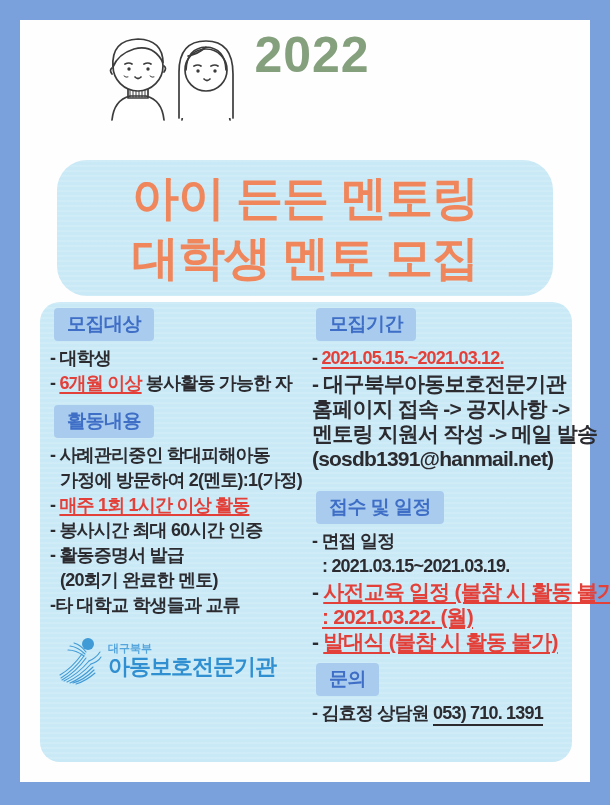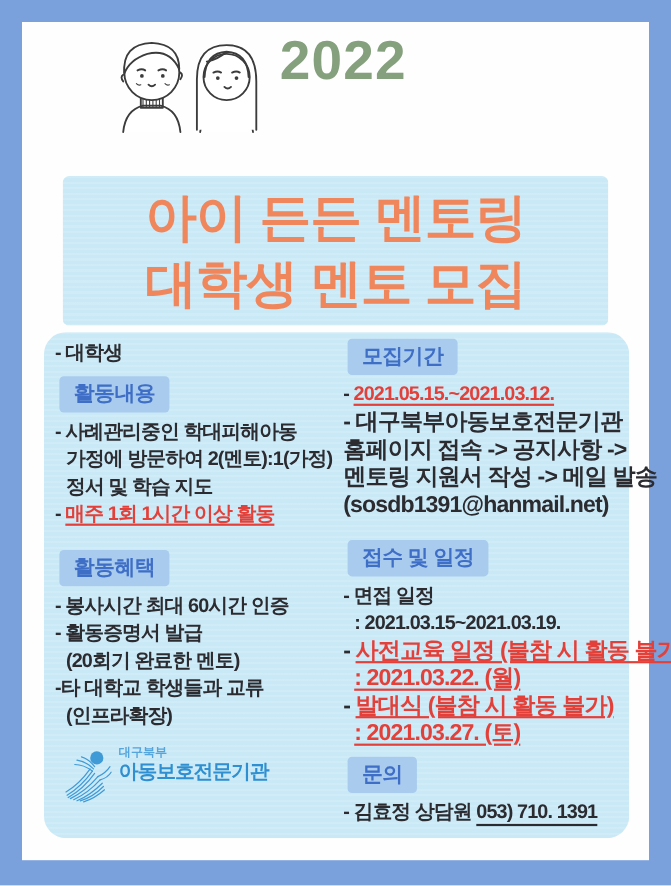--- a/index.html
+++ b/index.html
@@ -22,21 +22,21 @@
     position:absolute;left:222px;top:6px;width:140px;text-align:center;
     font-size:50px;font-weight:bold;color:#85a07d;letter-spacing:1px;
   }
   .org-title{
     position:absolute;left:0;top:84px;width:100%;text-align:center;
     font-size:37px;font-weight:bold;color:#5a90d5;letter-spacing:-1px;
   }
 
   
   .banner{
-    position:absolute;left:37px;top:140px;width:496px;height:136px;border-radius:6px;
+    position:absolute;left:37px;top:140px;width:496px;height:136px;border-radius:30px;
     text-align:center;color:#f0875c;font-weight:bold;font-size:47px;line-height:60px;
     padding-top:8px;box-sizing:border-box;letter-spacing:-1px;
   }
 
   
   .panel{
     position:absolute;left:20px;top:282px;width:532px;height:460px;border-radius:20px;
   }
   .col{position:absolute;top:6px;}
   .col-left{left:10px;width:258px;}
@@ -54,25 +54,25 @@
   }
   .indent{padding-left:10px;}
   .red{
     color:#e4403a;text-decoration:underline;text-decoration-thickness:1.5px;
     text-underline-offset:3px;
   }
   .phone{border-bottom:2px solid #2b2b30;padding-bottom:1px;}
   .sm{font-size:21px;}
 
   
-  .logo{display:flex;align-items:flex-start;margin-top:16px;margin-left:6px;}
+  .logo{display:flex;align-items:center;margin-top:16px;margin-left:6px;}
   .logo svg{flex:0 0 auto;}
   .logo-text{margin-left:6px;line-height:1;}
   .logo-small{font-size:11px;font-weight:bold;color:#55a5dd;letter-spacing:0;}
-  .logo-large{font-size:18px;font-weight:bold;color:#2f8fd0;letter-spacing:-1px;margin-top:2px;}
+  .logo-large{font-size:22px;font-weight:bold;color:#2f8fd0;letter-spacing:-1px;margin-top:2px;}
 </style>
 </head>
 <body>
 
 <div class="poster">
   <div class="page">
 
     <svg class="faces" viewBox="0 0 146 96" fill="none" stroke="#3c3c3c" stroke-width="1.7" stroke-linecap="round">
 
       <path d="M12,92 Q14,72 30,68 L46,68 Q62,72 64,92" fill="#fff"></path>
@@ -103,34 +103,33 @@
     <div class="year">2022</div>
 
     <div class="banner bluecard">
       <div>아이 든든 멘토링</div>
       <div>대학생 멘토 모집</div>
     </div>
 
     <div class="panel bluecard">
 
       <div class="col col-left">
+        <div class="sec-label">모집대상</div>
         <p class="line">- 대학생</p>
+        <p class="line"><span>- </span><span class="red">6개월 이상</span><span> 봉사활동 가능한 자</span></p>
 
         <div class="sec-label mt1">활동내용</div>
         <p class="line">- 사례관리중인 학대피해아동</p>
         <p class="line indent">가정에 방문하여 2(멘토):1(가정)</p>
-        <p class="line indent">정서 및 학습 지도</p>
         <p class="line"><span>- </span><span class="red">매주 1회 1시간 이상 활동</span></p>
 
-        <div class="sec-label mt2">활동혜택</div>
         <p class="line">- 봉사시간 최대 60시간 인증</p>
         <p class="line">- 활동증명서 발급</p>
         <p class="line indent">(20회기 완료한 멘토)</p>
         <p class="line">-타 대학교 학생들과 교류</p>
-        <p class="line indent">(인프라확장)</p>
 
         
         <div class="logo">
           <svg width="46" height="52" viewBox="0 0 46 52">
             <g stroke="#3f9ad6" stroke-width="1.1" fill="none" stroke-linecap="round">
               <path d="M6,46 Q20,38 30,24 M8,47 Q22,40 33,27 M11,48 Q24,42 35,30 M14,49 Q26,44 37,33 M17,49 Q28,46 38,36 M20,50 Q30,47 39,39 M5,44 Q18,36 28,22 M4,41 Q16,34 26,20"></path>
               <path d="M28,22 Q20,16 12,16 M29,20 Q22,13 14,12 M30,18 Q25,11 18,9"></path>
               <path d="M33,27 Q40,24 44,18 M35,30 Q42,28 45,23"></path>
             </g>
             <circle cx="32" cy="10" r="6" fill="#3f9ad6"></circle>
@@ -150,21 +149,20 @@
         <p class="line sm">홈페이지 접속 -&gt; 공지사항 -&gt;</p>
         <p class="line sm">멘토링 지원서 작성 -&gt; 메일 발송</p>
         <p class="line sm">(sosdb1391@hanmail.net)</p>
 
         <div class="sec-label mt2">접수 및 일정</div>
         <p class="line">- 면접 일정</p>
         <p class="line indent">: 2021.03.15~2021.03.19.</p>
         <p class="line sm"><span>- </span><span class="red">사전교육 일정 (불참 시 활동 불가)</span></p>
         <p class="line sm indent"><span class="red">: 2021.03.22. (월)</span></p>
         <p class="line sm"><span>- </span><span class="red">발대식 (불참 시 활동 불가)</span></p>
-        <p class="line sm indent"><span class="red">: 2021.03.27. (토)</span></p>
 
         <div class="sec-label mt1">문의</div>
         <p class="line"><span>- 김효정 상담원 </span><span class="phone">053) 710. 1391</span></p>
       </div>
 
     </div>
   </div>
 </div>
 
 </body></html>

